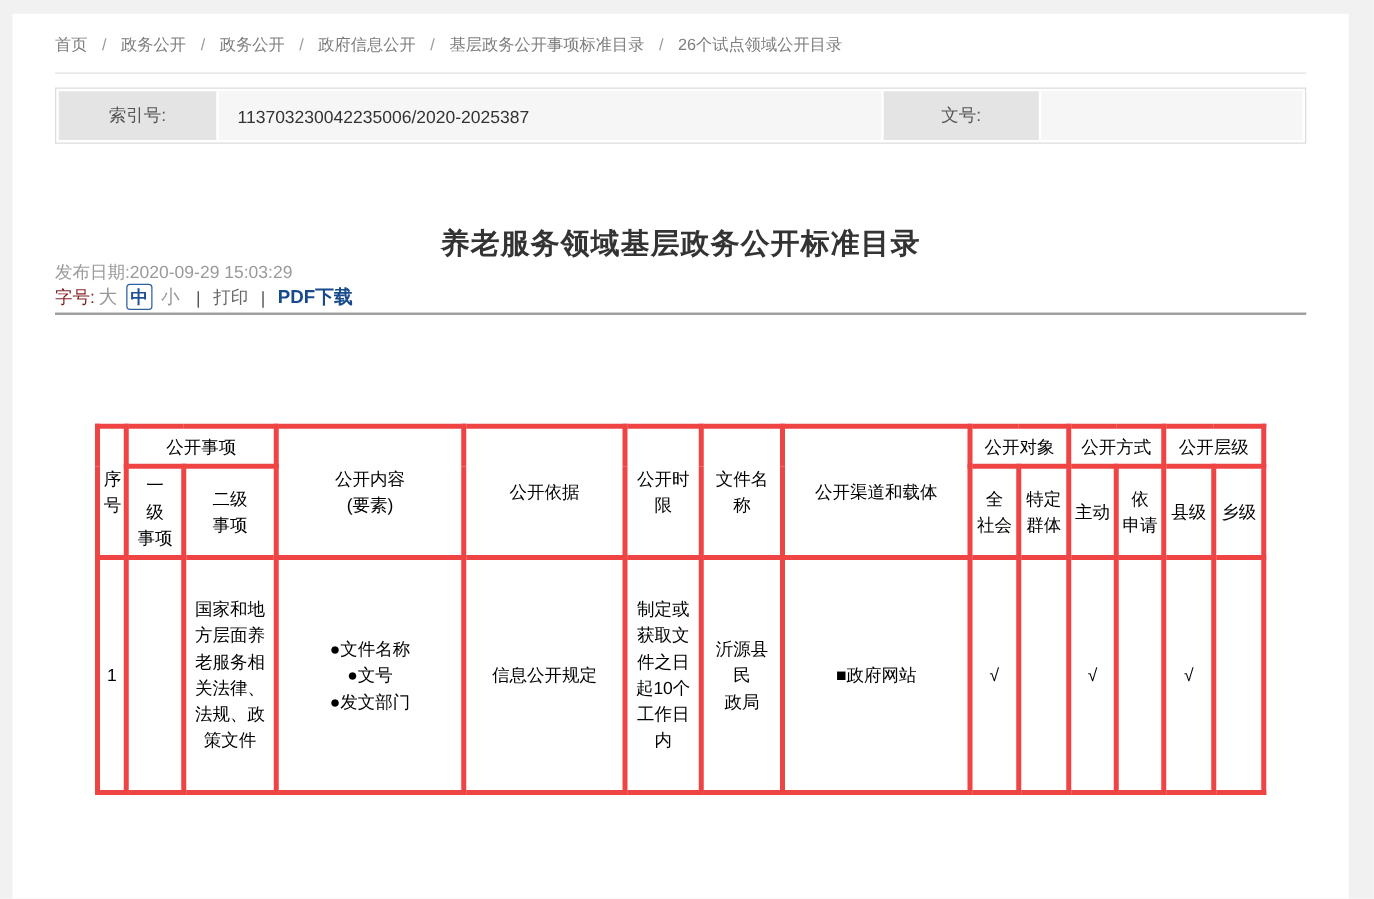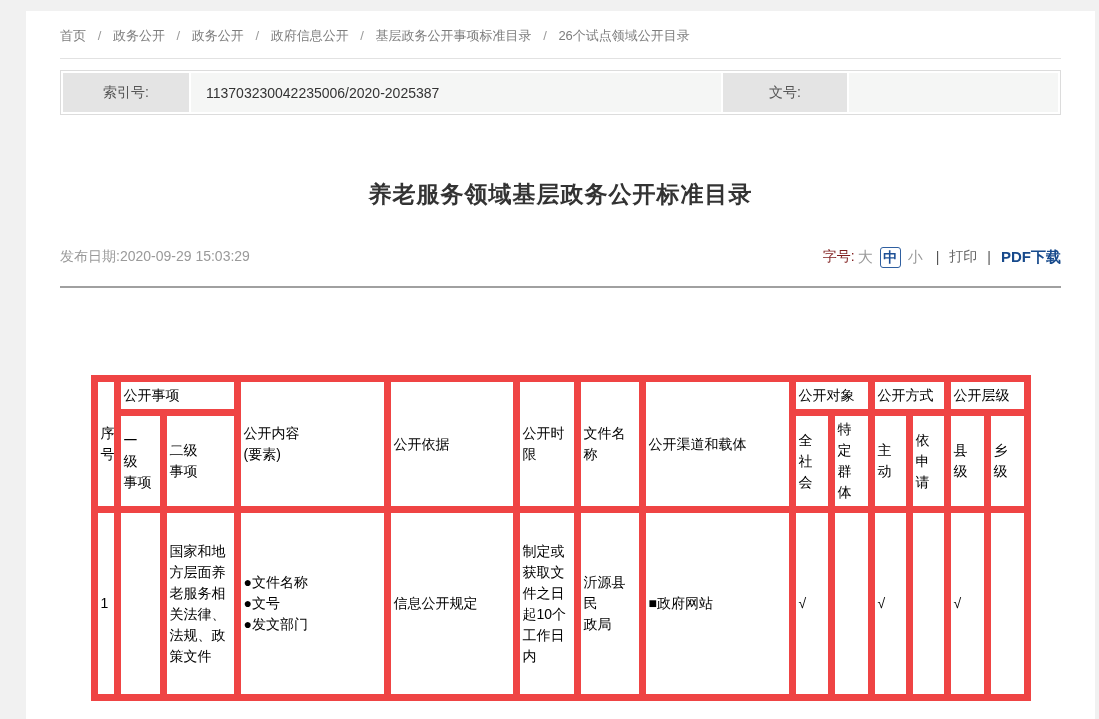--- a/index.html
+++ b/index.html
@@ -3,21 +3,21 @@
 <meta charset="utf-8">
 <style>
   * { margin:0; padding:0; box-sizing:border-box; }
   html,body { width:1099px; height:719px; overflow:hidden; }
   body {
     background:#f1f1f1;
     font-family:"Liberation Sans","DejaVu Sans",sans-serif;
     position:relative;
   }
   .container {
-    position:absolute; left:26px; top:11px;
+    position:absolute; left:10px; top:11px;
     width:1069px; height:708px;
     background:#ffffff;
   }
   .inner { padding:0 34px; }
 
   
   .breadcrumb {
     padding-top:17px;
     font-size:13px; color:#7d7d7d;
     line-height:15px;
@@ -45,23 +45,23 @@
   table.meta td.val2 { width:209px; }
 
   
   h1.article-title {
     margin-top:64px;
     text-align:center;
     font-size:23px; font-weight:bold; color:#333;
     line-height:30px; letter-spacing:1px;
   }
   .date-bar {
-    margin-top:36px;
-    display:flex; justify-content:space-between; align-items:center;
+    display:flex; justify-content:space-between; align-items:flex-start;
     height:24px;
+    flex-direction:column;
   }
   .pub-date { font-size:14px; color:#9a9a9a; }
   .tools { display:flex; align-items:center; font-size:14px; }
   .tools .fs-label { color:#7f1d1d; }
   .tools a { text-decoration:none; cursor:pointer; }
   .tools .fs-large, .tools .fs-small { color:#999; font-size:15px; margin:0 3px; }
   .tools .fs-medium {
     display:inline-block; width:21px; height:21px; line-height:19px;
     text-align:center; border:1px solid #2f5fa0; border-radius:3px;
     color:#1d4f95; font-weight:bold; margin:0 4px;
@@ -70,22 +70,22 @@
   .tools .print { color:#666; }
   .tools .pdf { color:#174a8c; font-weight:bold; font-size:15px; }
 
   
   table.data {
     width:932px; margin:87px auto 0;
     border-collapse:collapse; table-layout:fixed;
     font-size:14px; color:#000;
   }
   table.data td {
-    border:7px solid #ef4444;
-    vertical-align:middle; text-align:left;
+    border:4px solid #ef4444;
+    vertical-align:middle; text-align:center;
     padding:3px 3px;
     line-height:21px;
     white-space:pre-line;
     word-break:break-all;
   }
   table.data tr.h1 { height:32px; }
   table.data tr.h2 { height:68px; }
   table.data tr.datarow { height:188px; }
 </style>
 </head>

